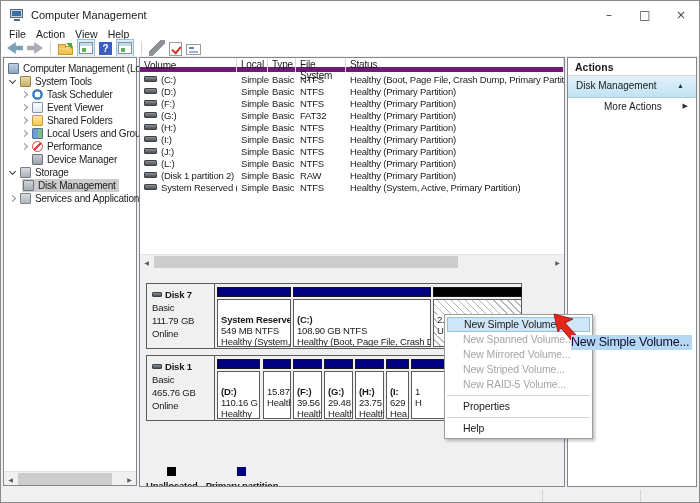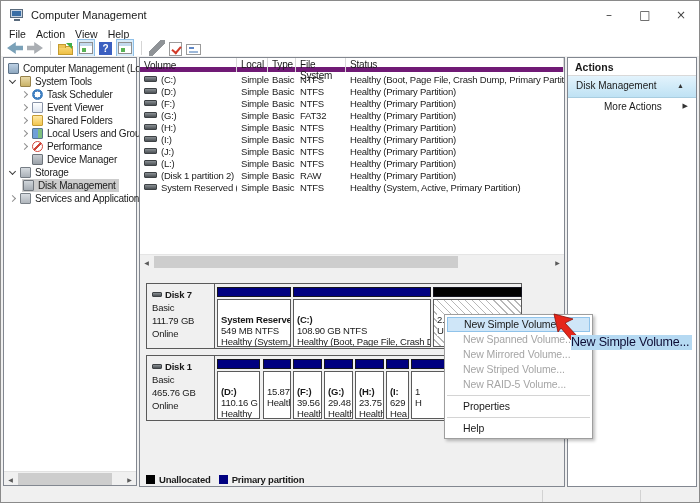--- a/index.html
+++ b/index.html
@@ -120,21 +120,21 @@
            border:1px solid #5a5a5a; padding:14px 0 0 3px; font-size:9.5px; letter-spacing:-0.2px;
            line-height:11px; overflow:hidden; white-space:nowrap; }
   .pbody .pname { font-weight:bold; }
   .pbody.hatch { background:repeating-linear-gradient(45deg,#ffffff 0 4px,#b8b8b8 4px 5px); }
   .pbody.hatch div { background:#fff; display:inline-block; padding-right:2px; }
 
   
   .legend { position:absolute; left:0; top:414px; width:424px; height:14px; background:#f0f0f0;
             display:flex; align-items:center; padding-left:6px; gap:8px;
             font-size:9.5px; font-weight:bold; letter-spacing:-0.2px; }
-  .legend .item { display:flex; align-items:center; gap:4px; }
+  .legend .item { display:flex; align-items:center; gap:4px;flex-direction:column; }
   .swatch { width:9px; height:9px; flex:none; }
   .swatch.black { background:#000; } .swatch.navy { background:#000080; }
 
   
   .actions-panel { left:566px; top:56px; width:130px; height:430px; }
   .actions-title { height:18px; padding:3px 0 0 7px; font-size:10.5px; font-weight:bold;
                    border-bottom:1px solid #d9d9d9; }
   .actions-band { position:relative; height:22px; padding:4px 0 0 8px; font-size:10px;
                   background:linear-gradient(#e3f3fc,#bfe2f4); border-bottom:1px solid #a9cde0; }
   .actions-band .caret { position:absolute; right:12px; top:6px; font-size:7px; color:#333; }

